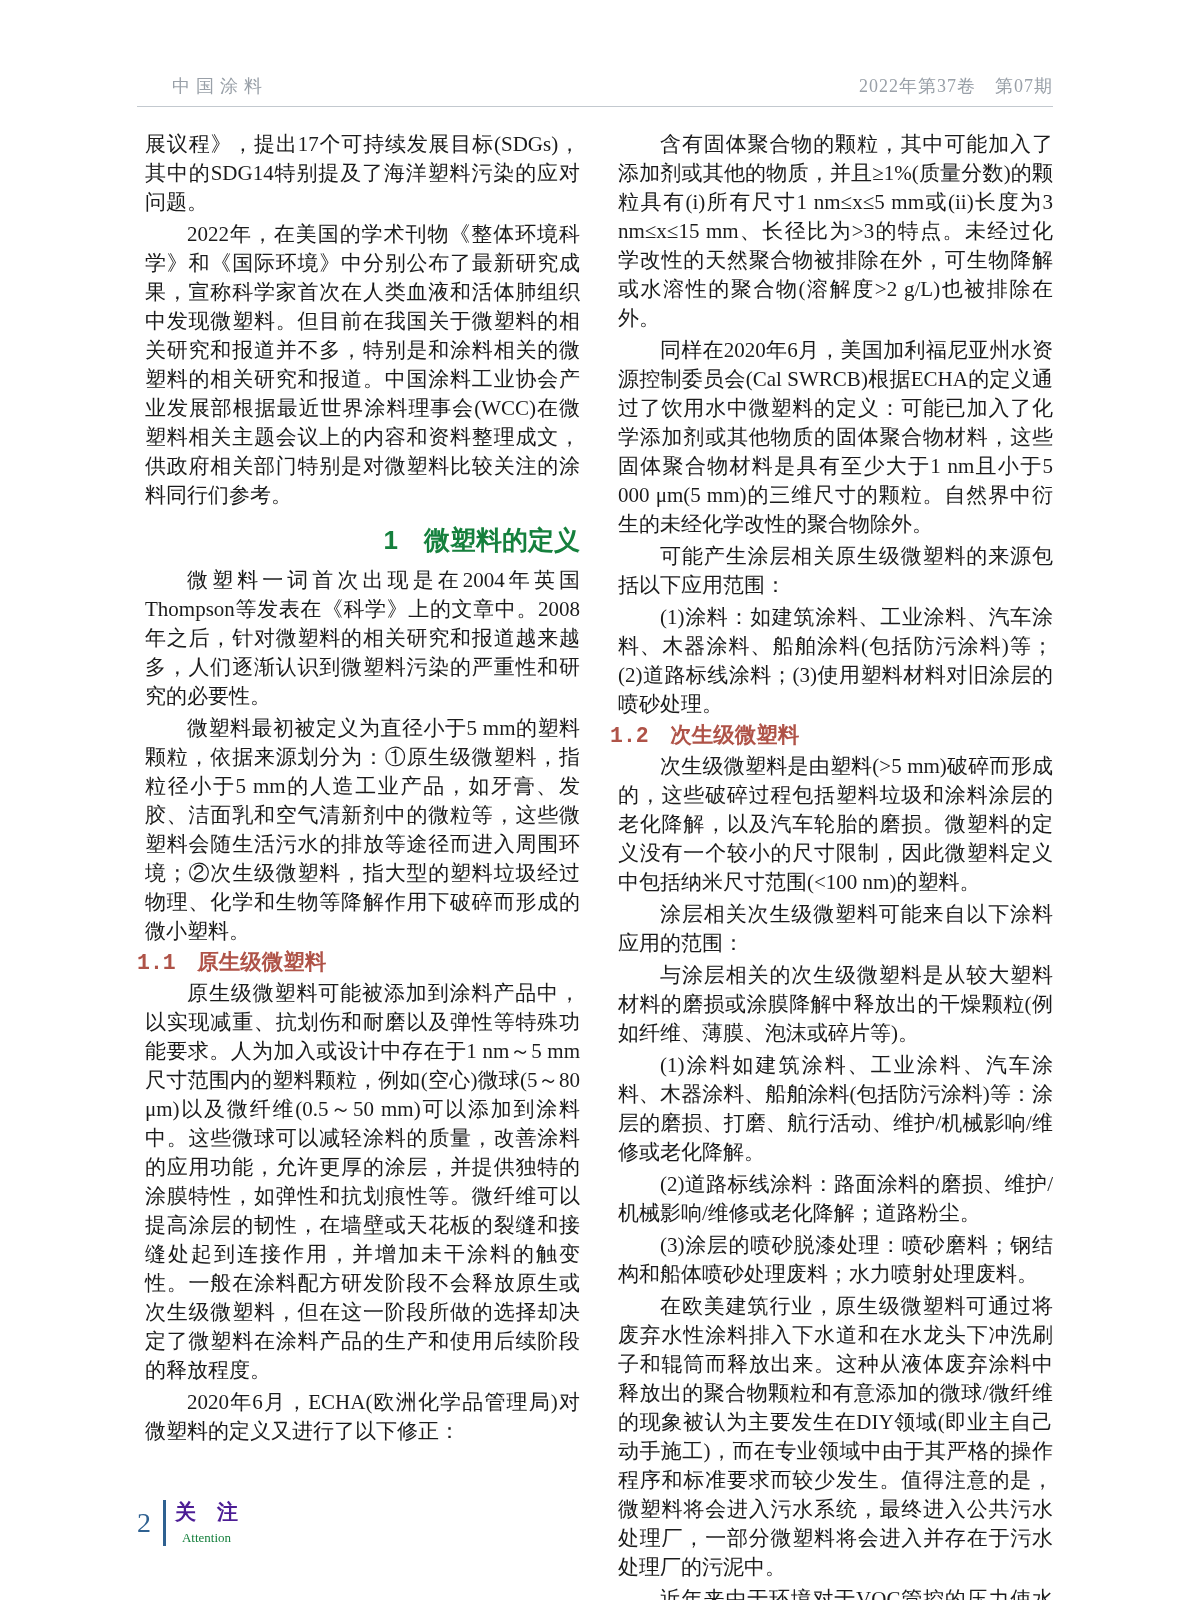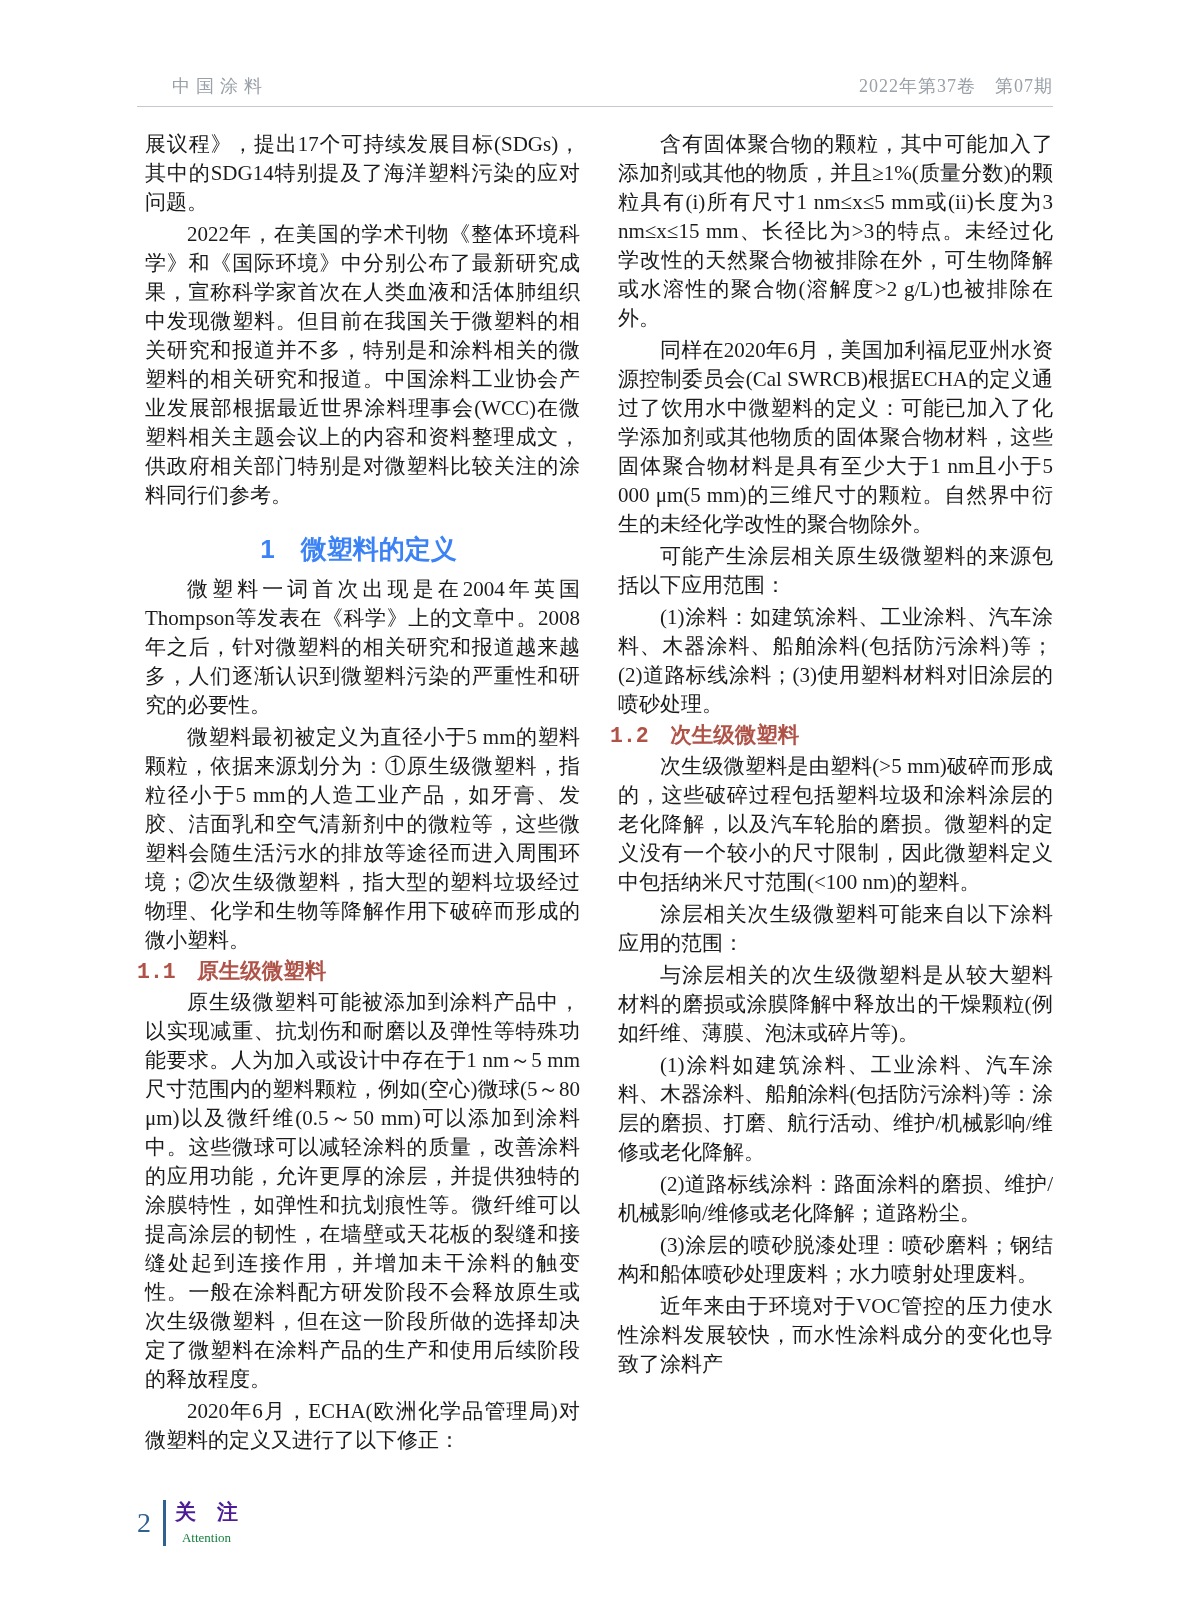--- a/index.html
+++ b/index.html
@@ -27,23 +27,23 @@
   
   .columns {
     position:absolute; top:130px; left:137px; width:916px;
     display:flex; gap:30px;
   }
   .col { width:443px; text-align:justify; font-size:21px; line-height:29px; }
   .col p { margin:0 0 3px 8px; text-indent:2em; }
   .col p.flush { text-indent:0; }
   h2.sec-heading {
     font-family:"Liberation Sans","DejaVu Sans",sans-serif;
-    font-weight:bold; color:#3b82f6;
+    font-weight:bold; color:#15803d;
     font-size:26px; line-height:30px;
-    margin:24px 0 11px 0; text-indent:0; text-align:center;
+    margin:15px 0 11px 0; text-indent:0; text-align:right;
   }
   h3.subsec-heading {
     font-family:Liberation Mono, monospace;
     font-weight:bold; color:#af5348;
     font-size:21.5px; line-height:29px;
     margin:2px 0 1px 0; text-indent:0; text-align:left;
   }
   
   .page-footer {
     position:absolute; left:137px; top:1500px;
@@ -93,20 +93,21 @@
       <p>同样在2020年6月，美国加利福尼亚州水资源控制委员会(Cal SWRCB)根据ECHA的定义通过了饮用水中微塑料的定义：可能已加入了化学添加剂或其他物质的固体聚合物材料，这些固体聚合物材料是具有至少大于1 nm且小于5 000 μm(5 mm)的三维尺寸的颗粒。自然界中衍生的未经化学改性的聚合物除外。</p>
       <p>可能产生涂层相关原生级微塑料的来源包括以下应用范围：</p>
       <p>(1)涂料：如建筑涂料、工业涂料、汽车涂料、木器涂料、船舶涂料(包括防污涂料)等；(2)道路标线涂料；(3)使用塑料材料对旧涂层的喷砂处理。</p>
       <h3 class="subsec-heading">1.2　次生级微塑料</h3>
       <p>次生级微塑料是由塑料(&gt;5 mm)破碎而形成的，这些破碎过程包括塑料垃圾和涂料涂层的老化降解，以及汽车轮胎的磨损。微塑料的定义没有一个较小的尺寸限制，因此微塑料定义中包括纳米尺寸范围(&lt;100 nm)的塑料。</p>
       <p>涂层相关次生级微塑料可能来自以下涂料应用的范围：</p>
       <p>与涂层相关的次生级微塑料是从较大塑料材料的磨损或涂膜降解中释放出的干燥颗粒(例如纤维、薄膜、泡沫或碎片等)。</p>
       <p>(1)涂料如建筑涂料、工业涂料、汽车涂料、木器涂料、船舶涂料(包括防污涂料)等：涂层的磨损、打磨、航行活动、维护/机械影响/维修或老化降解。</p>
       <p>(2)道路标线涂料：路面涂料的磨损、维护/机械影响/维修或老化降解；道路粉尘。</p>
       <p>(3)涂层的喷砂脱漆处理：喷砂磨料；钢结构和船体喷砂处理废料；水力喷射处理废料。</p>
+      <p>在欧美建筑行业，原生级微塑料可通过将废弃水性涂料排入下水道和在水龙头下冲洗刷子和辊筒而释放出来。这种从液体废弃涂料中释放出的聚合物颗粒和有意添加的微球/微纤维的现象被认为主要发生在DIY领域(即业主自己动手施工)，而在专业领域中由于其严格的操作程序和标准要求而较少发生。值得注意的是，微塑料将会进入污水系统，最终进入公共污水处理厂，一部分微塑料将会进入并存在于污水处理厂的污泥中。</p>
       <p>近年来由于环境对于VOC管控的压力使水性涂料发展较快，而水性涂料成分的变化也导致了涂料产</p>
     </section>
 
   </div>
 
   <div class="page-footer">
     <span class="page-num">2</span>
     <div class="footer-bar"></div>
     <div>
       <div class="footer-cn">关　注</div>

